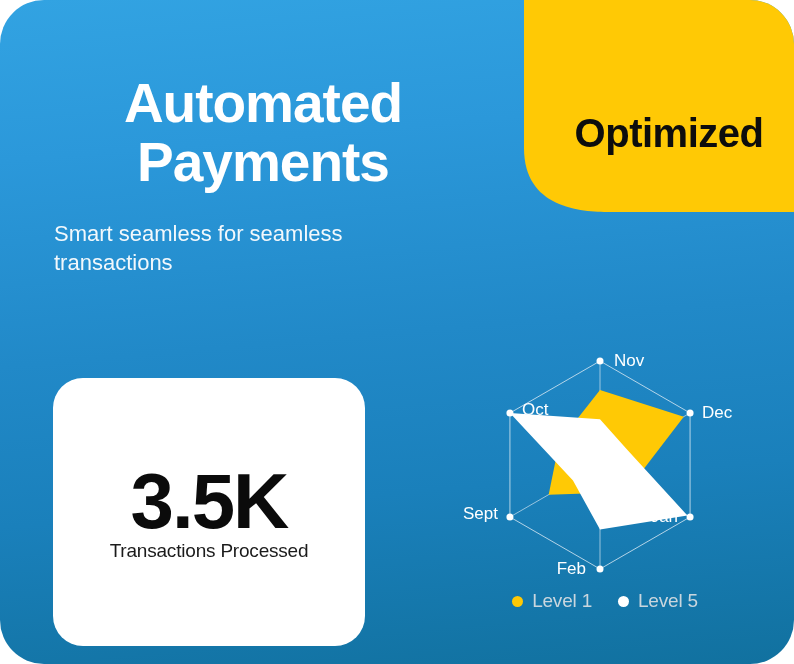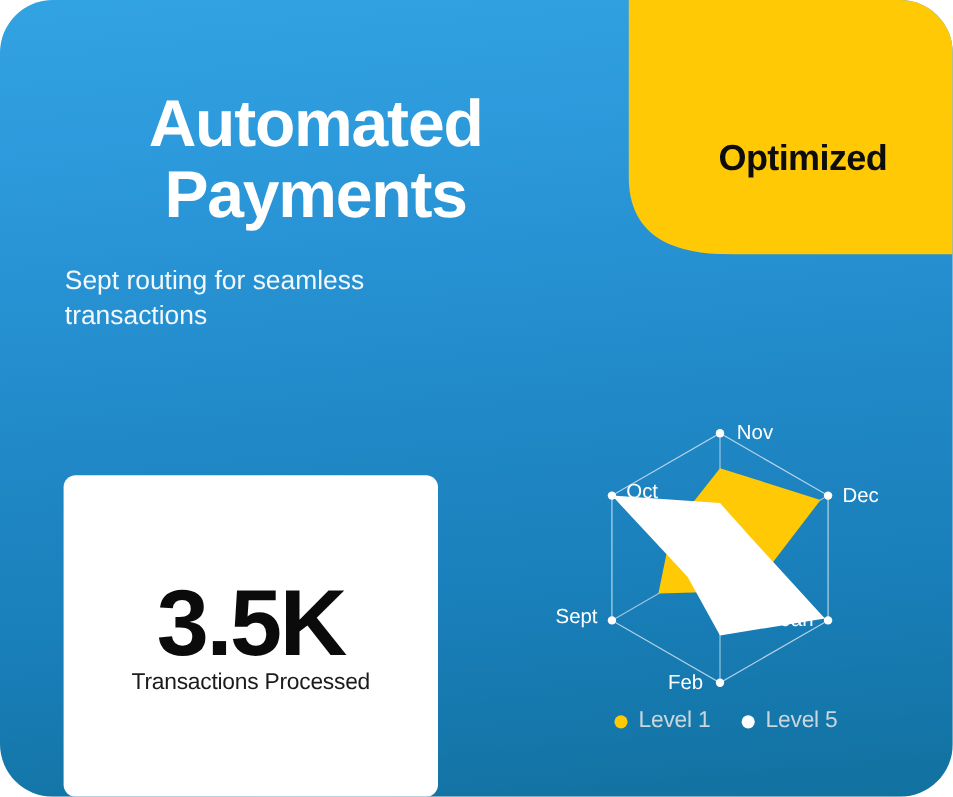--- a/index.html
+++ b/index.html
@@ -51,21 +51,21 @@
     left: 0;
     top: 0;
     width: 274px;
     height: 268px;
     display: flex;
     align-items: center;
     justify-content: center;
     padding-left: 24px;
     padding-bottom: 2px;
     box-sizing: border-box;
-    font-size: 30px;
+    font-size: 40px;
     font-weight: 700;
     color: #0d0d0d;
     letter-spacing: -0.5px;
     white-space: nowrap;
   }
 
   
   .headline {
     position: absolute;
     left: 48px;
@@ -89,25 +89,25 @@
     line-height: 1.35;
     font-weight: 400;
     color: #f2f8fc;
     max-width: 330px;
   }
 
   
   .stat-tile {
     position: absolute;
     left: 53px;
-    top: 396px;
+    top: 378px;
     width: 312px;
     height: 268px;
     background: #ffffff;
-    border-radius: 10px;
+    border-radius: 30px;
     display: flex;
     flex-direction: column;
     align-items: center;
     justify-content: center;
     box-sizing: border-box;
   }
   .stat-value {
     font-size: 78px;
     font-weight: 700;
     color: #0b0b0b;
@@ -178,21 +178,21 @@
 
     <div class="badge-wrap">
       <svg class="badge-svg" width="274" height="212" viewBox="0 0 274 212">
         <path d="M 274 0 L 274 212 L 90 212 C 60 212 4 208 4 148 L 4 0 Z" fill="#FFC905"></path>
       </svg>
       <div class="badge-label">Optimized</div>
     </div>
 
     <div class="headline">
       <h1 class="headline-title">Automated Payments</h1>
-      <p class="headline-sub">Sept routing for seamless transactions</p>
+      <p class="headline-sub">Smart seamless for seamless transactions</p>
     </div>
 
     <div class="stat-tile">
       <div class="stat-value">3.5K</div>
       <div class="stat-caption">Transactions Processed</div>
     </div>
 
     <div class="radar-wrap">
       <svg class="radar-svg" id="radar-svg" width="330" height="290" viewBox="0 0 330 290">
           <polygon points="69.93335800641837,165 69.93335800641839,60.999999999999986 160,9 250.06664199358164,61.00000000000001 250.06664199358164,165 160,217" fill="none" stroke="#cfe3f0" stroke-width="1" stroke-opacity="0.85"></polygon>

